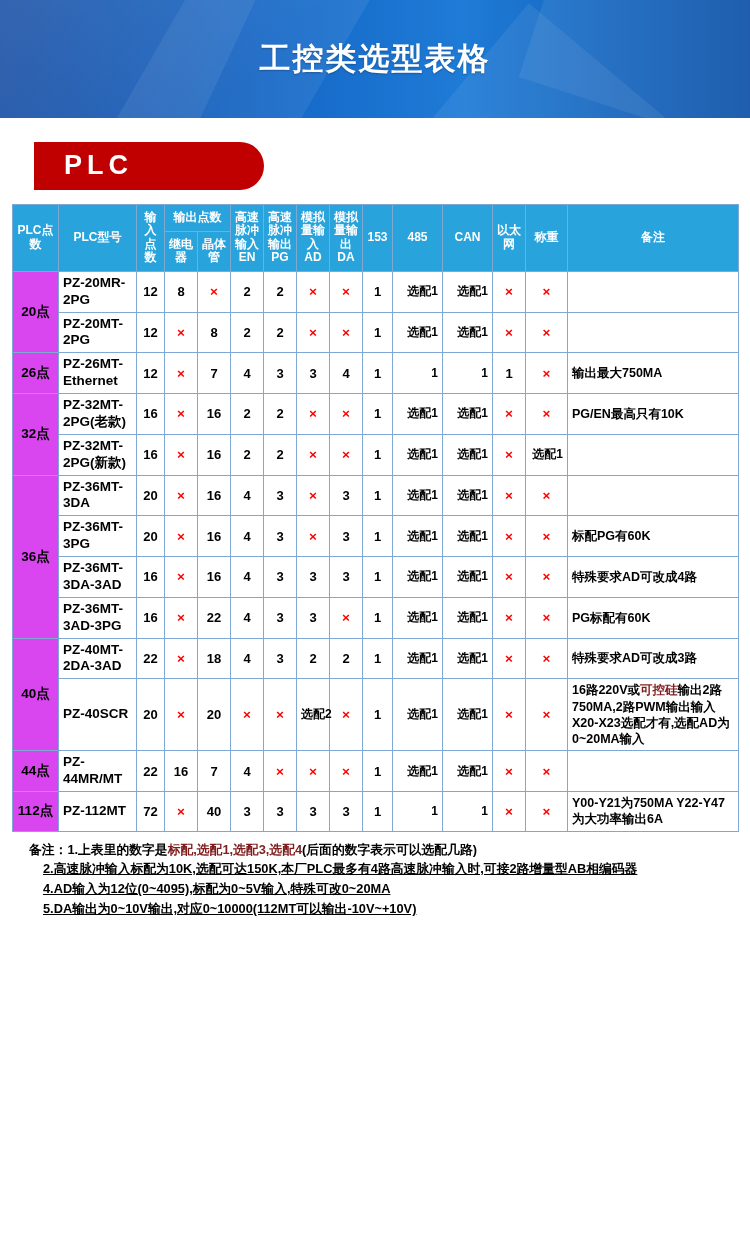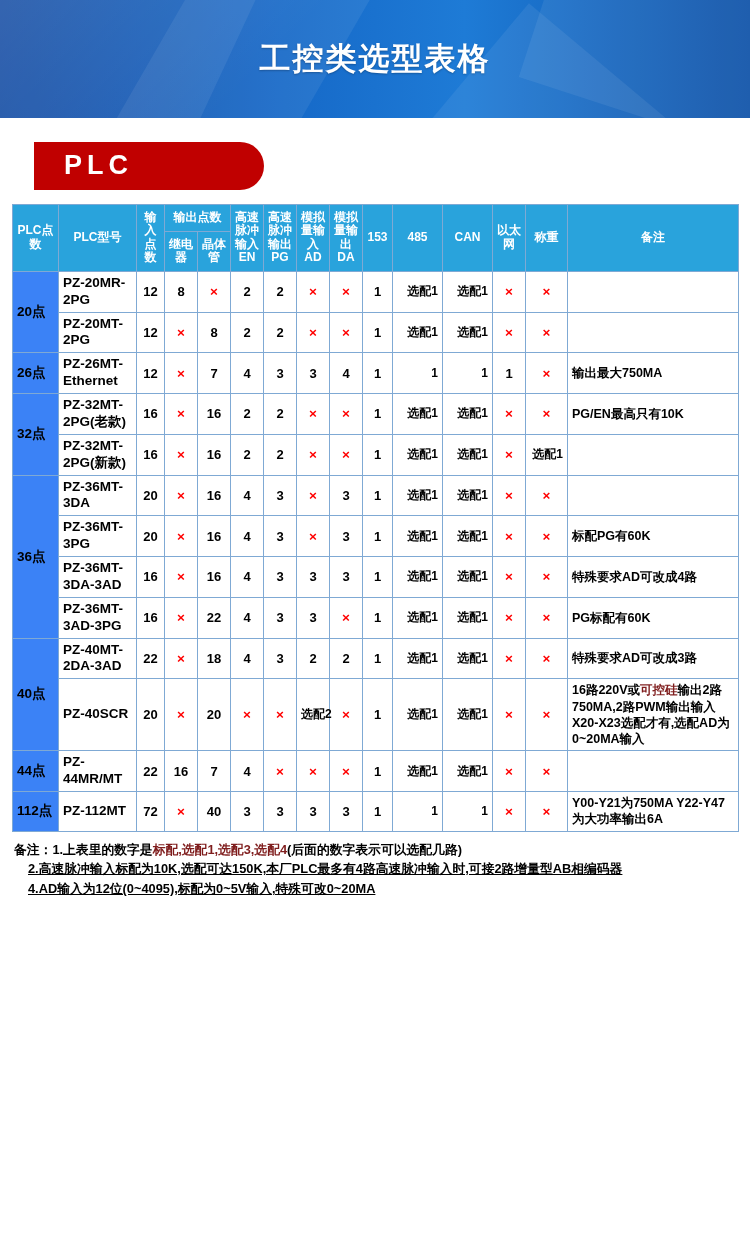--- a/index.html
+++ b/index.html
@@ -72,44 +72,45 @@
     background: #29a3dc;
     color:#fff;
     font-weight: bold;
     text-align:center;
     font-size: 12px;
     line-height: 1.12;
     padding: 6px 2px;
   }
   thead th.wide { font-size: 13px; }
   td.grp {
+    text-align:center;
     font-weight: bold;
     font-size: 13.5px;
-    background:#3b82f6;
+    background:#d946ef;
   }
   td.model {
     font-weight: bold;
     font-size: 13.5px;
     line-height: 1.25;
     padding-left: 6px;
   }
   td.c { text-align:center; font-weight:bold; font-size:13px; }
   td.x { text-align:center; color:#ff0000; font-weight:bold; font-size:13.5px; }
   td.opt { text-align:right; font-weight:bold; font-size:12px; white-space:nowrap; }
   td.note { font-size:12.5px; font-weight:bold; line-height:1.3; padding:4px 5px;margin-left:32px; }
   .red { color:#7f1d1d; }
 
   
   .foot {
     padding: 8px 14px 16px 14px;
     font-size: 12.8px;
     line-height: 1.55;
     font-weight: bold;
   }
-  .foot div { white-space: nowrap; }
+  .foot div { white-space: nowrap; margin-left: 15px; }
   .foot .ind { padding-left: 14px; text-decoration: underline; }
 </style>
 </head>
 <body>
 
 <div class="page">
 
   <div class="banner">
     <div class="poly p1"></div>
     <div class="poly p4"></div>
@@ -380,15 +381,16 @@
             <td class="note">Y00-Y21为750MA Y22-Y47为大功率输出6A</td>
           </tr>
         </tbody>
     </table>
   </div>
 
   <div class="foot">
     <div><span>备注：1.上表里的数字是</span><span class="red">标配,选配1,选配3,选配4</span><span>(后面的数字表示可以选配几路)</span></div>
     <div class="ind">2.高速脉冲输入标配为10K,选配可达150K,本厂PLC最多有4路高速脉冲输入时,可接2路增量型AB相编码器</div>
     <div class="ind">4.AD输入为12位(0~4095),标配为0~5V输入,特殊可改0~20MA</div>
+    <div class="ind">5.DA输出为0~10V输出,对应0~10000(112MT可以输出-10V~+10V)</div>
   </div>
 
 </div>
 
 </body></html>

